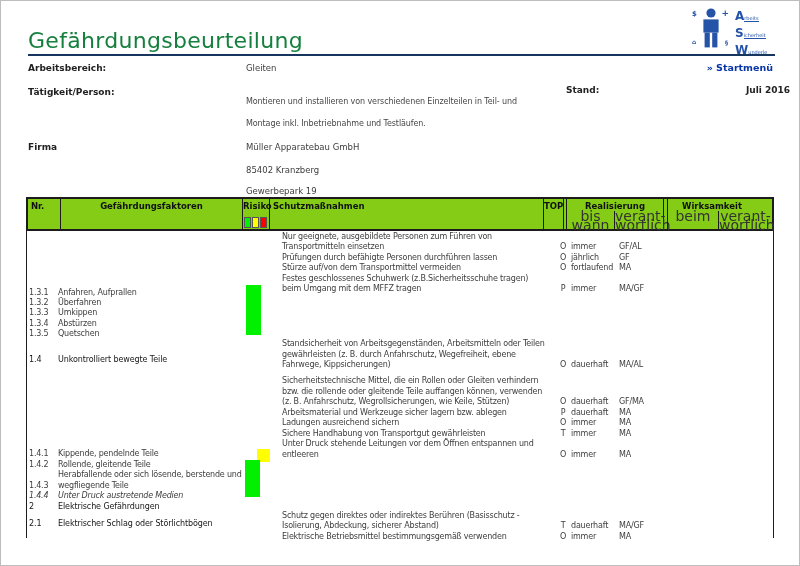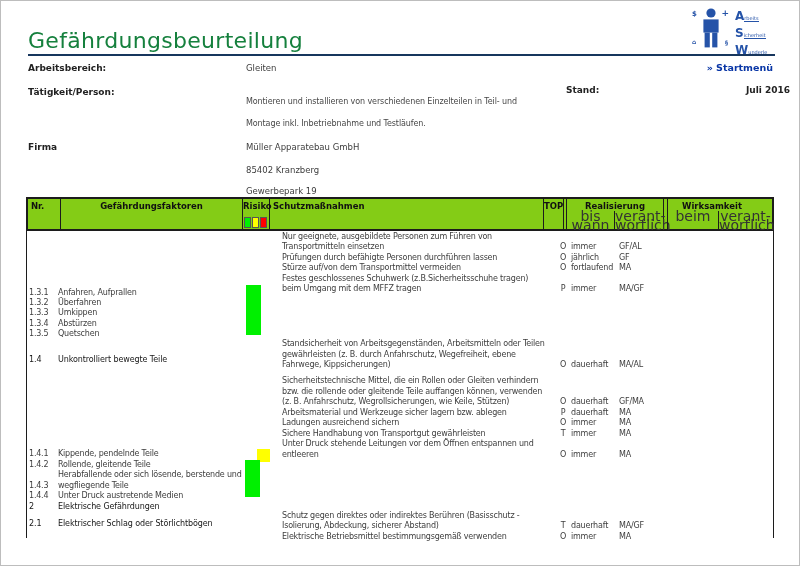--- a/index.html
+++ b/index.html
@@ -144,21 +144,21 @@
       <div class="factor-line" style="top: 57px;"><span class="fnr">1.3.1</span><span class="ftx">Anfahren, Aufprallen</span></div>
       <div class="factor-line" style="top: 67px;"><span class="fnr">1.3.2</span><span class="ftx">Überfahren</span></div>
       <div class="factor-line" style="top: 77px;"><span class="fnr">1.3.3</span><span class="ftx">Umkippen</span></div>
       <div class="factor-line" style="top: 88px;"><span class="fnr">1.3.4</span><span class="ftx">Abstürzen</span></div>
       <div class="factor-line" style="top: 98px;"><span class="fnr">1.3.5</span><span class="ftx">Quetschen</span></div>
       <div class="factor-line bold" style="top: 124px;"><span class="fnr">1.4</span><span class="ftx">Unkontrolliert bewegte Teile</span></div>
       <div class="factor-line" style="top: 218px;"><span class="fnr">1.4.1</span><span class="ftx">Kippende, pendelnde Teile</span></div>
       <div class="factor-line" style="top: 229px;"><span class="fnr">1.4.2</span><span class="ftx">Rollende, gleitende Teile</span></div>
       <div class="factor-line" style="top: 239px;"><span class="fnr"></span><span class="ftx">Herabfallende oder sich lösende, berstende und</span></div>
       <div class="factor-line" style="top: 250px;"><span class="fnr">1.4.3</span><span class="ftx">wegfliegende Teile</span></div>
-      <div class="factor-line" style="top: 260px;"><span class="fnr">1.4.4</span><span class="ftx">Unter Druck austretende Medien</span></div>
+      <div class="factor-line" style="top: 260px; font-style: italic;"><span class="fnr">1.4.4</span><span class="ftx">Unter Druck austretende Medien</span></div>
       <div class="factor-line bold" style="top: 271px;"><span class="fnr">2</span><span class="ftx">Elektrische Gefährdungen</span></div>
       <div class="factor-line bold" style="top: 288px;"><span class="fnr">2.1</span><span class="ftx">Elektrischer Schlag oder Störlichtbögen</span></div>
       <div class="measure-line" style="top: 1px;">
         <span class="mtx">Nur geeignete, ausgebildete Personen zum Führen von</span>
         <span class="mtop"></span>
         <span class="mbis"></span>
         <span class="mver"></span>
       </div>
       <div class="measure-line" style="top: 11px;">
         <span class="mtx">Transportmitteln einsetzen</span>

